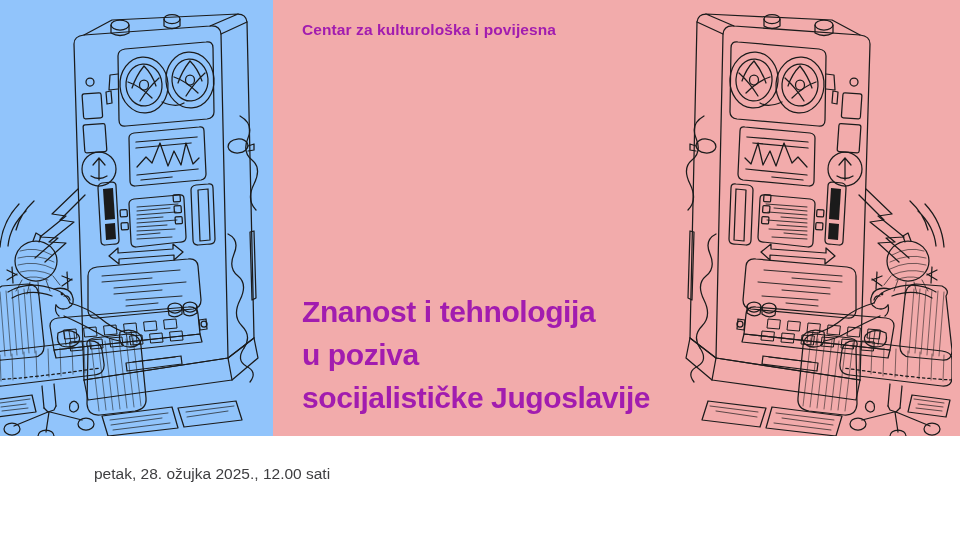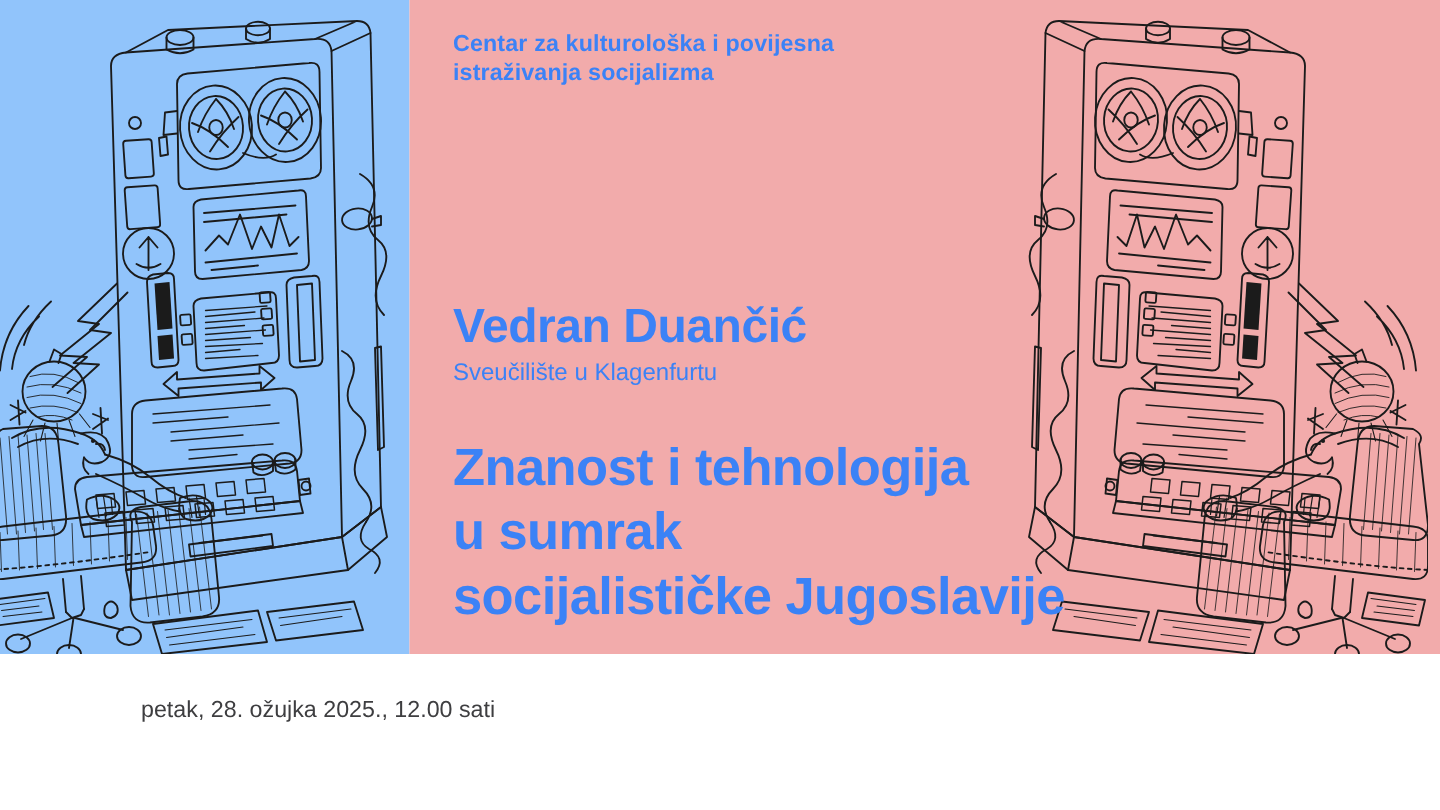--- a/index.html
+++ b/index.html
@@ -16,32 +16,32 @@
   .panel-left{position:absolute;left:0;top:0;width:273px;height:436px;background:#91c4fb;overflow:hidden;}
   .panel-main{position:absolute;left:273px;top:0;width:687px;height:436px;background:#f2abab;overflow:hidden;}
 
   
   .illus{position:absolute;}
   .illus svg{display:block;}
   .illus-left{left:-8px;top:8px;width:290px;height:428px;}
   .illus-right{left:389px;top:8px;width:290px;height:428px;transform:scaleX(-1);}
 
   
-  .text-col{position:absolute;left:302px;top:0;width:470px;height:436px;color:#3b82f6;}
+  .text-col{position:absolute;left:302px;top:0;width:470px;height:436px;color:#a21caf;}
 
   .org{position:absolute;left:0;top:20px;width:460px;}
   .org-l1,.org-l2{font-size:15.5px;font-weight:bold;line-height:19px;letter-spacing:0.1px;}
   .org-l3{font-size:15.5px;font-weight:normal;line-height:21px;padding-top:2px;}
 
   .speaker{position:absolute;left:0;top:198px;width:470px;}
   .speaker-name{font-size:32px;font-weight:bold;line-height:38px;letter-spacing:-0.3px;}
   .speaker-affil{font-size:16px;font-weight:normal;line-height:22px;padding-top:2px;}
 
   .lecture-title{position:absolute;left:0;top:290px;width:470px;
-     font-size:35px;font-weight:bold;line-height:43px;letter-spacing:-0.4px;}
+     font-size:30px;font-weight:bold;line-height:43px;letter-spacing:-0.4px;}
   .lecture-title div{white-space:nowrap;}
 
   
   .footer{position:absolute;left:0;top:436px;width:960px;height:104px;background:#ffffff;}
   .footer-info{position:absolute;left:50px;top:26px;color:#3e3e40;font-size:15.5px;line-height:24px;margin-left:44px;}
   .footer-info div{white-space:nowrap;}
 </style>
 </head>
 <body>
 
@@ -390,31 +390,26 @@
               <path d="M194 404 L242 398 M195 409 L236 403"></path>
             </g>
         </svg>
       </div>
     </div>
 
     <div class="text-col">
 
       <div class="org">
         <div class="org-l1">Centar za kulturološka i povijesna</div>
-        <div class="org-l2">istraživanja socijalizma</div>
       </div>
 
-      <div class="speaker">
-        <div class="speaker-name">Vedran Duančić</div>
-        <div class="speaker-affil">Sveučilište u Klagenfurtu</div>
-      </div>
 
       <div class="lecture-title">
         <div>Znanost i tehnologija</div>
-        <div>u sumrak</div>
+        <div>u poziva</div>
         <div>socijalističke Jugoslavije</div>
       </div>
 
     </div>
   </div>
 
   <div class="footer">
 
     <div class="footer-info">
       <div>petak, 28. ožujka 2025., 12.00 sati</div>

